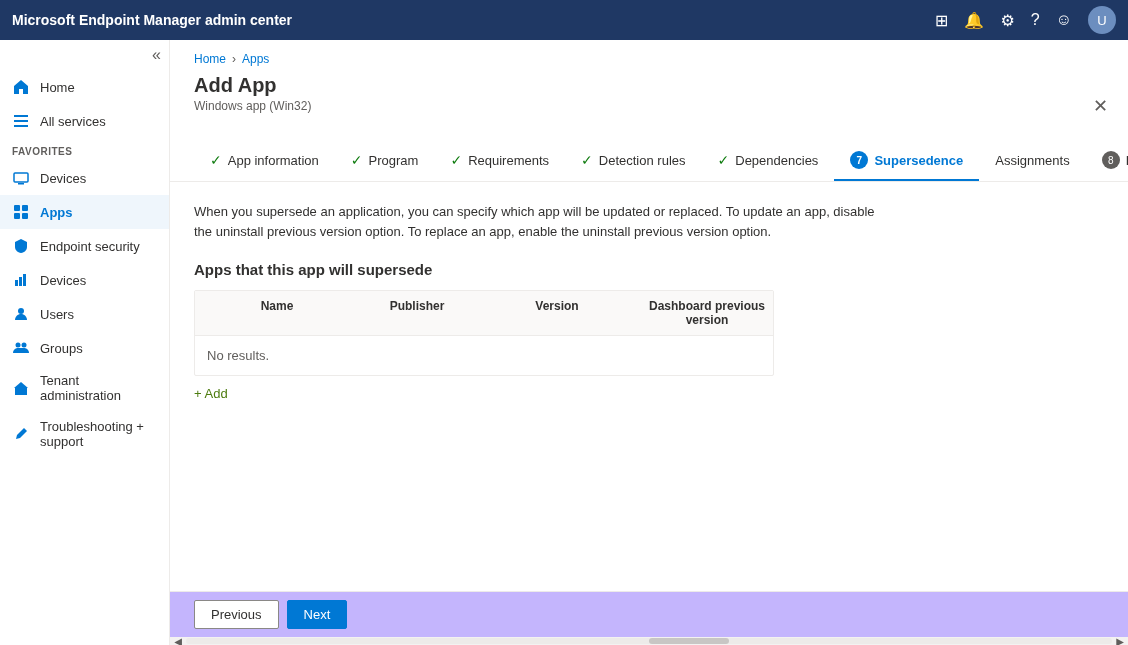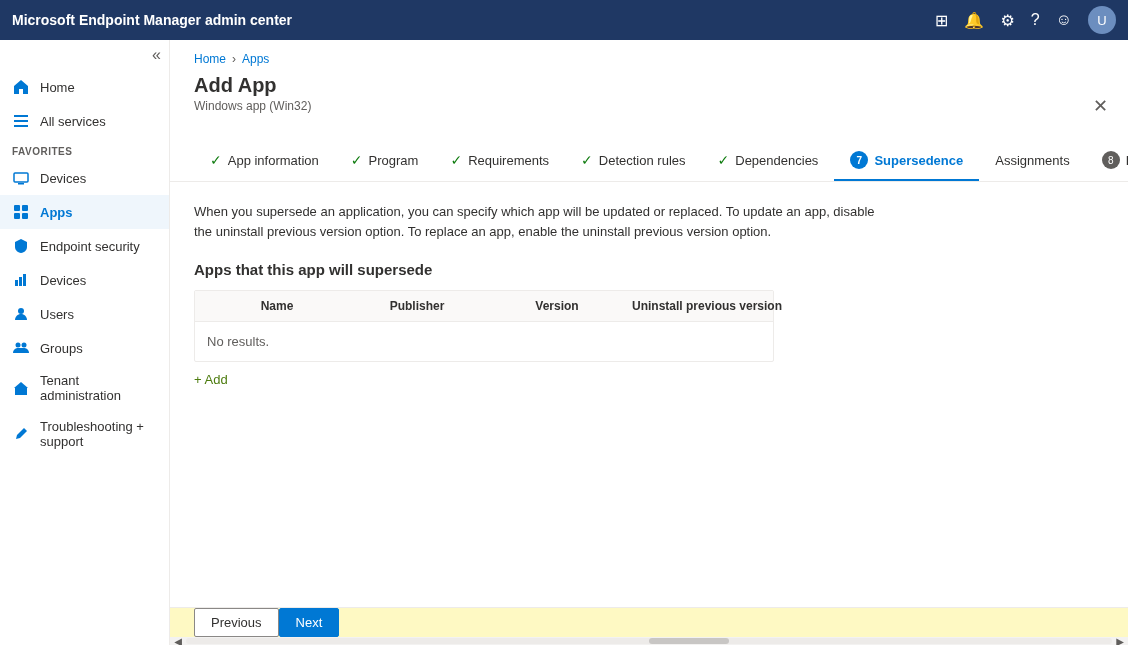--- a/index.html
+++ b/index.html
@@ -260,24 +260,25 @@
       color: #4d7c0f;
       font-size: 13px;
       cursor: pointer;
       margin-top: 10px;
       display: inline-block;
       text-decoration: none;
     }
 
     
     .footer {
-      background: #fef9c3;
+      background: #c4b5fd;
       border-top: 1px solid #edebe9;
-      padding: 0 24px;
-      display: flex;
+      padding: 8px 24px;
+      display: flex;
+      gap: 8px;
       flex-shrink: 0;
     }
     .btn {
       padding: 6px 16px;
       font-size: 13px;
       border-radius: 2px;
       cursor: pointer;
       font-family: 'Segoe UI', sans-serif;
     }
     .btn-secondary {
@@ -476,21 +477,21 @@
       <div class="content-body">
         <p class="description-text">When you supersede an application, you can specify which app will be updated or replaced. To update an app, disable the uninstall previous version option. To replace an app, enable the uninstall previous version option.</p>
 
         <div class="section-title">Apps that this app will supersede</div>
 
         <div class="table-container">
           <div class="table-header">
             <div class="table-col">Name</div>
             <div class="table-col">Publisher</div>
             <div class="table-col">Version</div>
-            <div class="table-col">Uninstall previous version</div>
+            <div class="table-col">Dashboard previous version</div>
           </div>
           <div class="table-body">
             <div class="no-results">No results.</div>
           </div>
         </div>
 
         <a class="add-link">+ Add</a>
       </div>
 
       <div class="footer">

